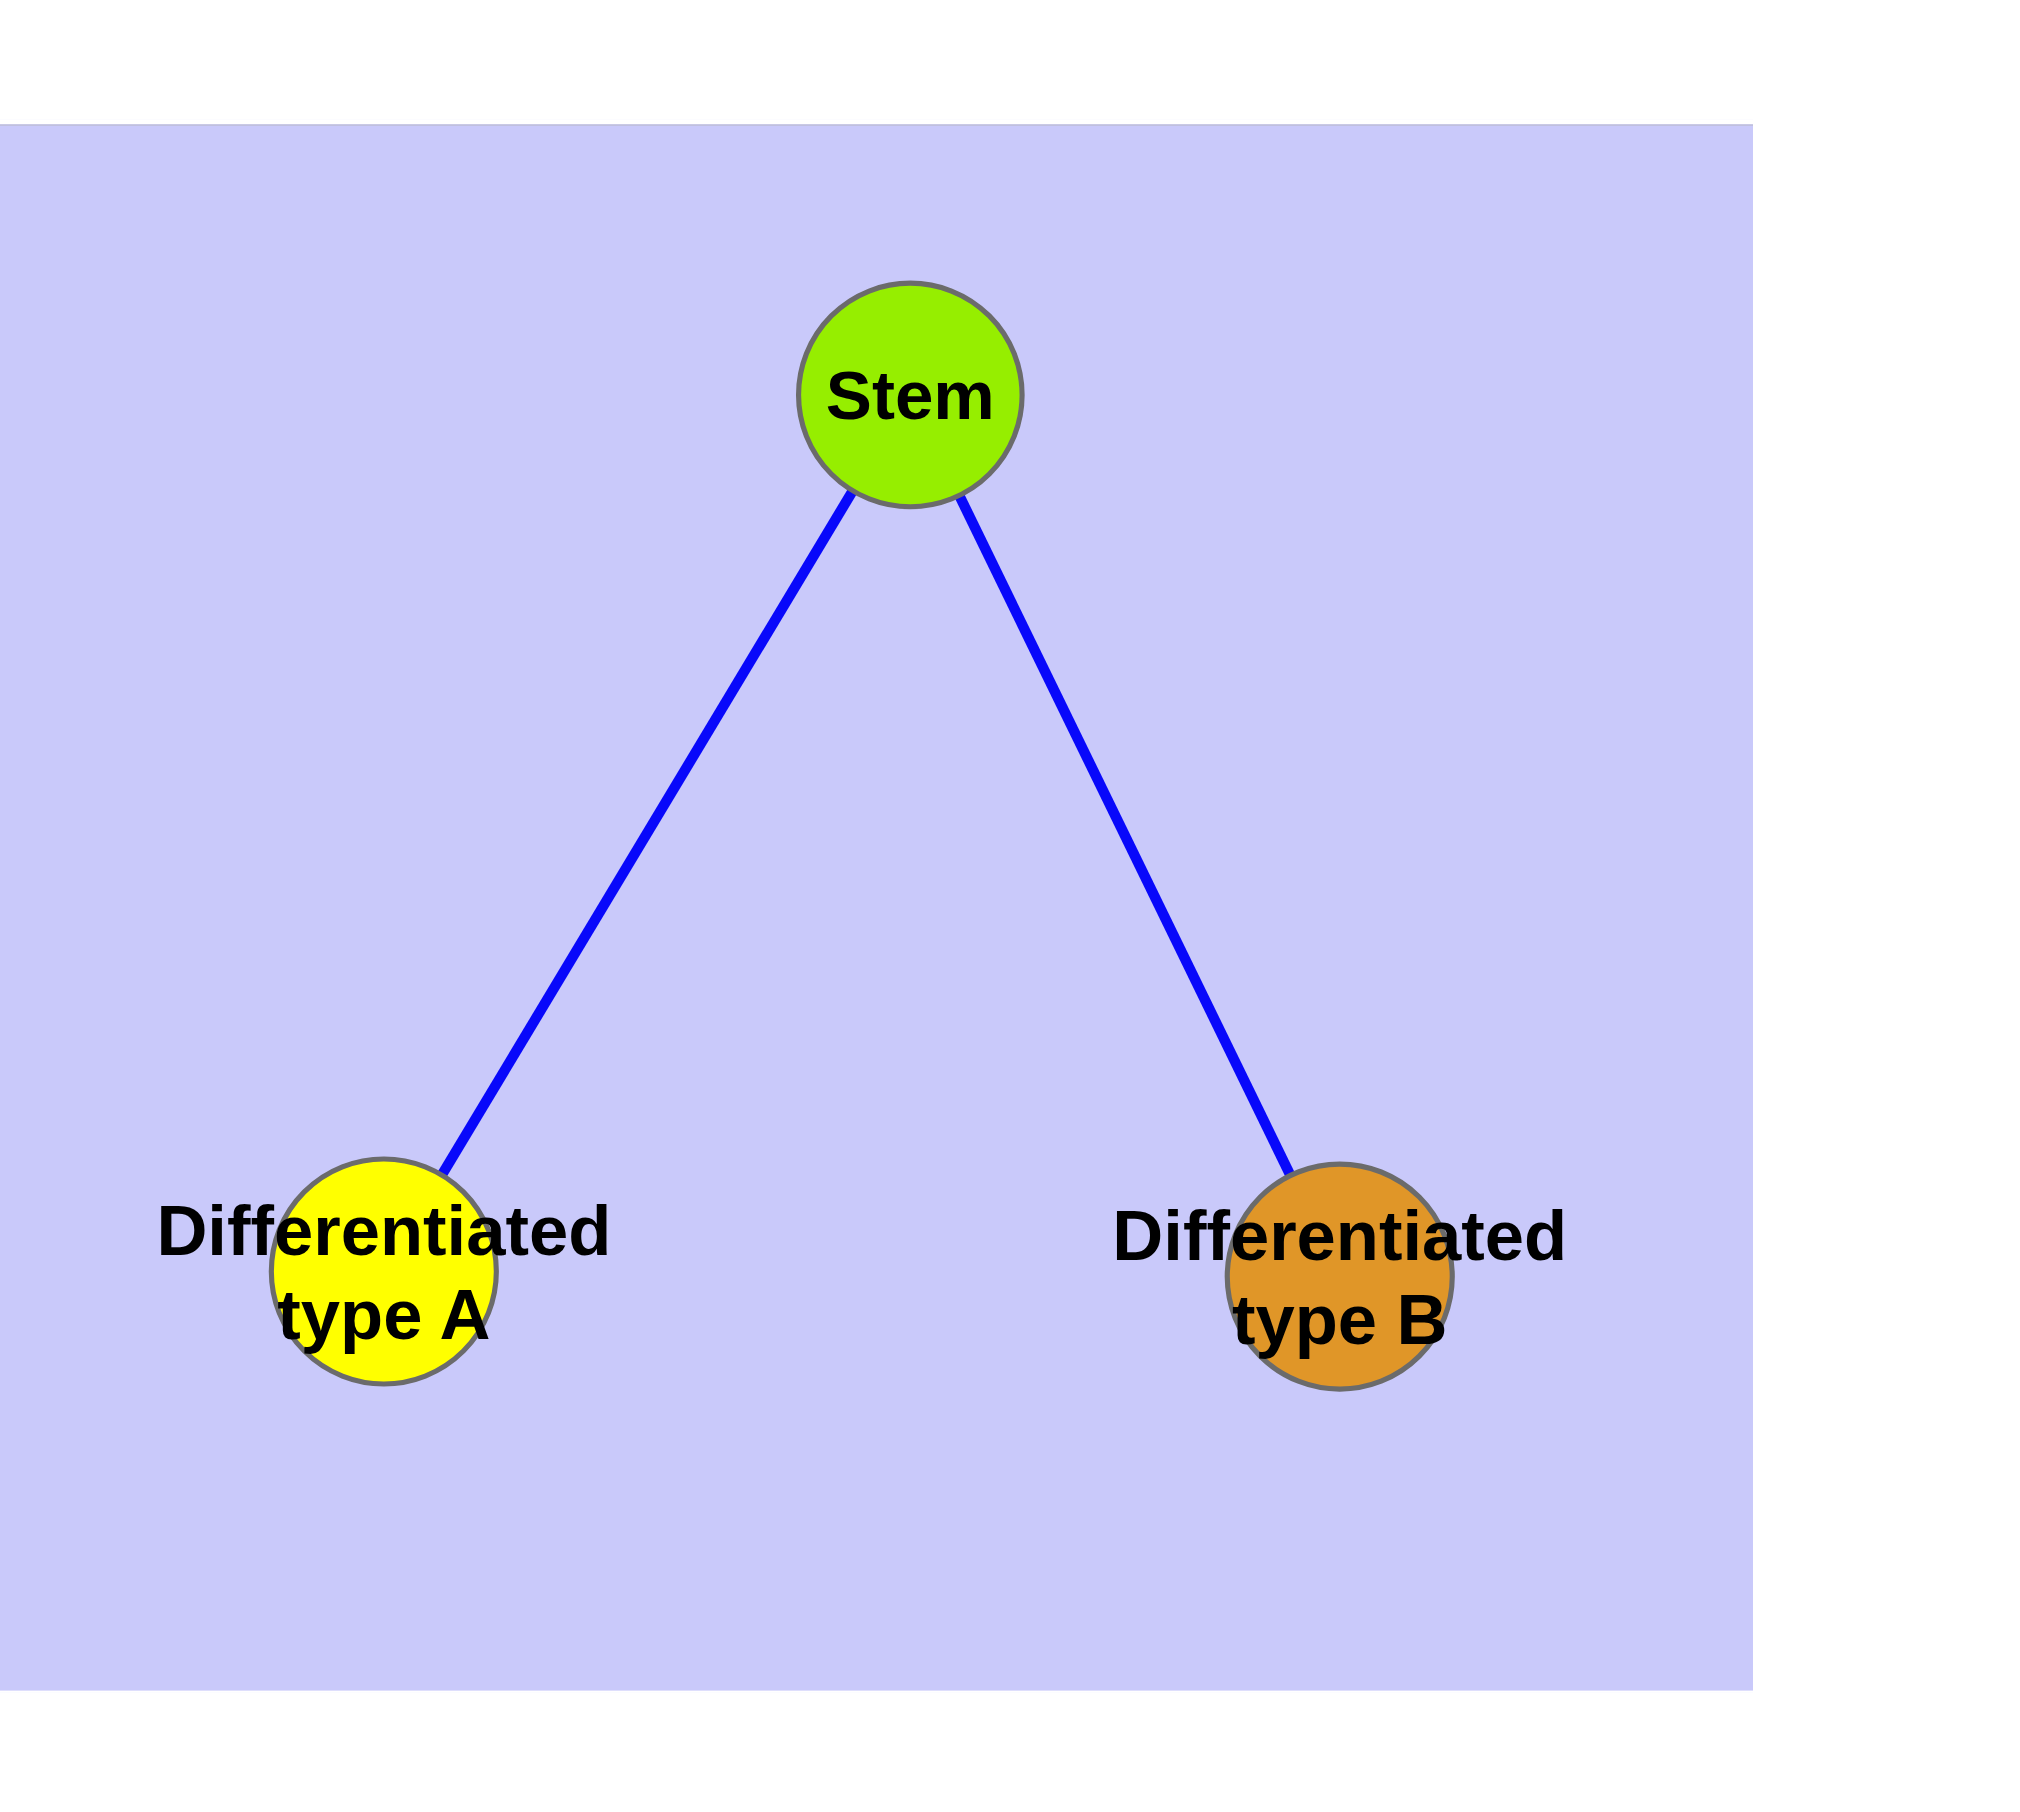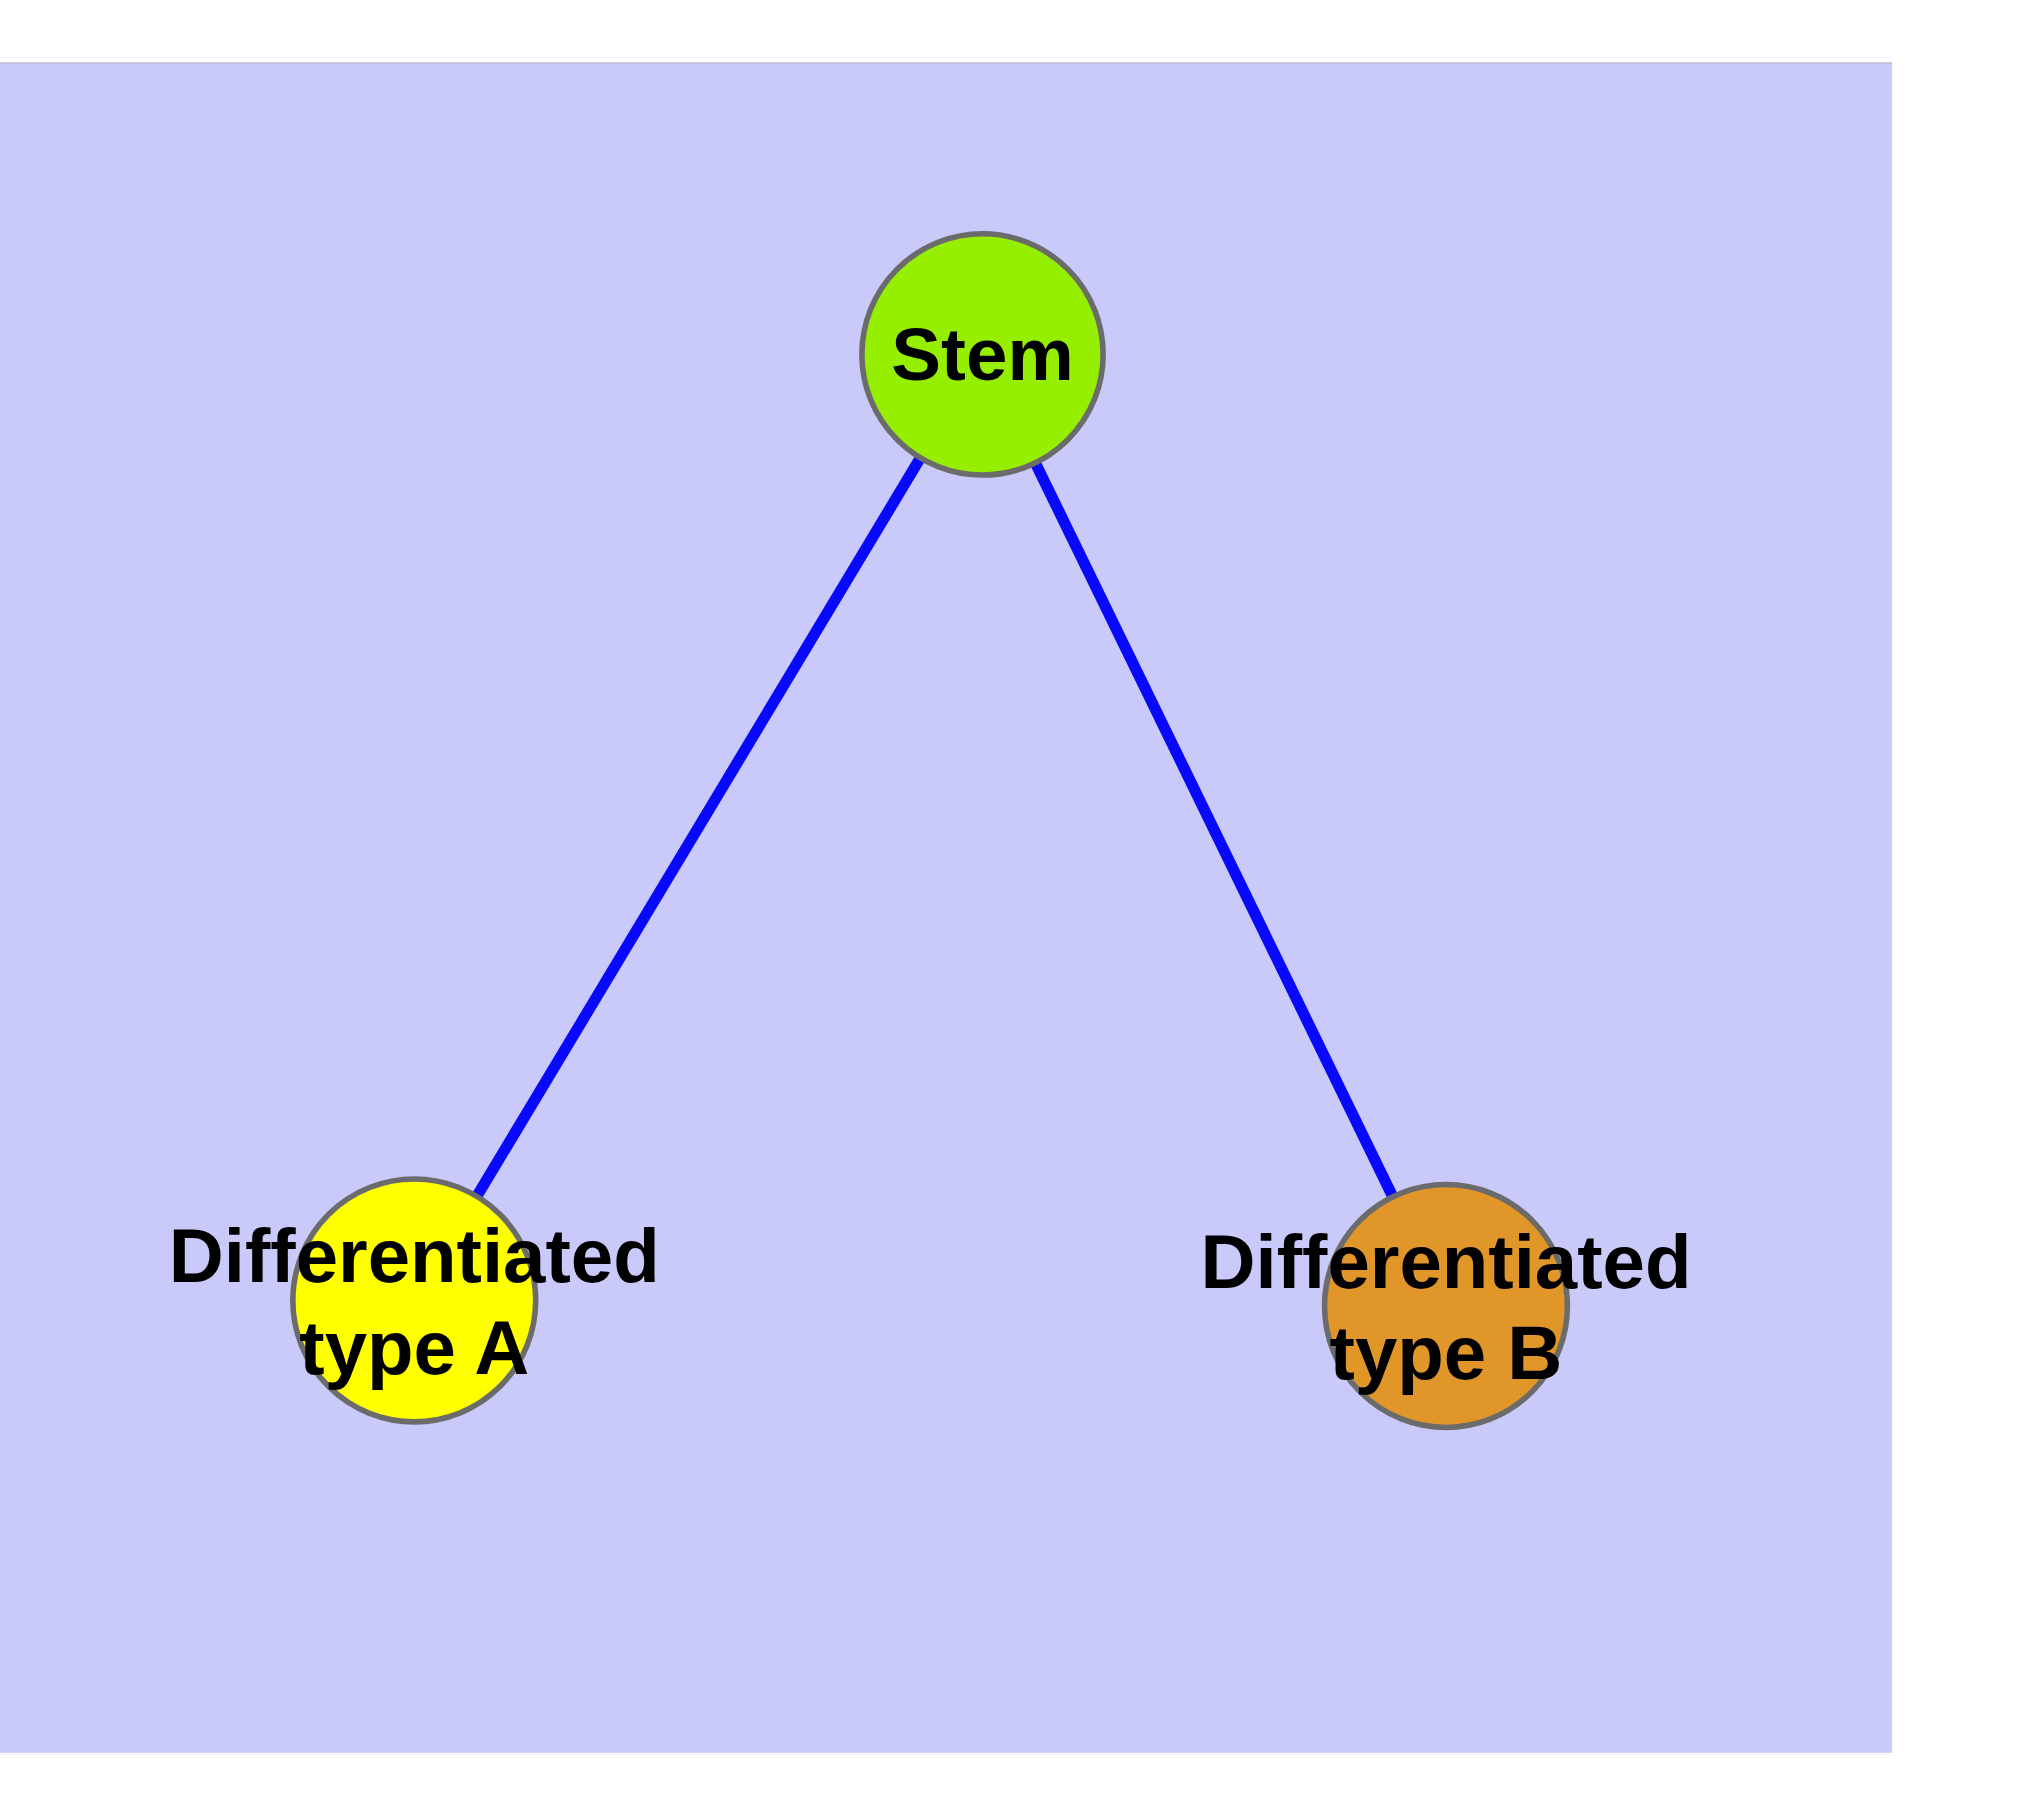--- a/index.html
+++ b/index.html
@@ -1,18 +1,18 @@
 <!DOCTYPE html>
 <html style="font-size:13.6px"><head>
 <meta charset="utf-8">
 <style>
   html, body { margin: 0; padding: 0; background: #ffffff; }
   #screen {
     position: relative;
-    width: 1892px;
+    width: 1753px;
     height: 1812px;
     overflow: hidden;
     font-family: "Liberation Sans", sans-serif;
   }
   #diagram-svg { position: absolute; left: 0; top: 0; width: 100%; height: 100%; display: block; }
   .node-label {
     font-family: "Liberation Sans", sans-serif;
     font-weight: bold;
     font-size: 96px;
     text-anchor: middle;

